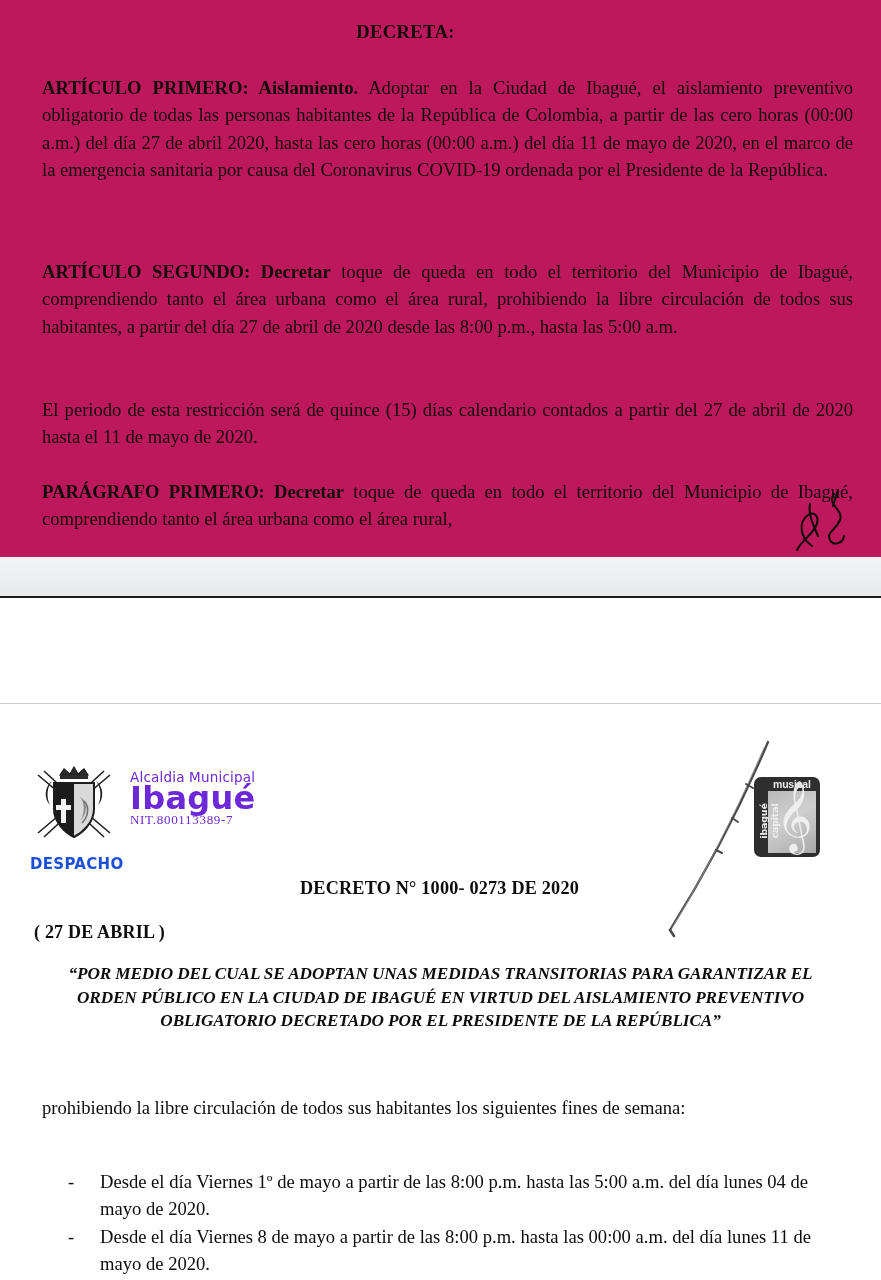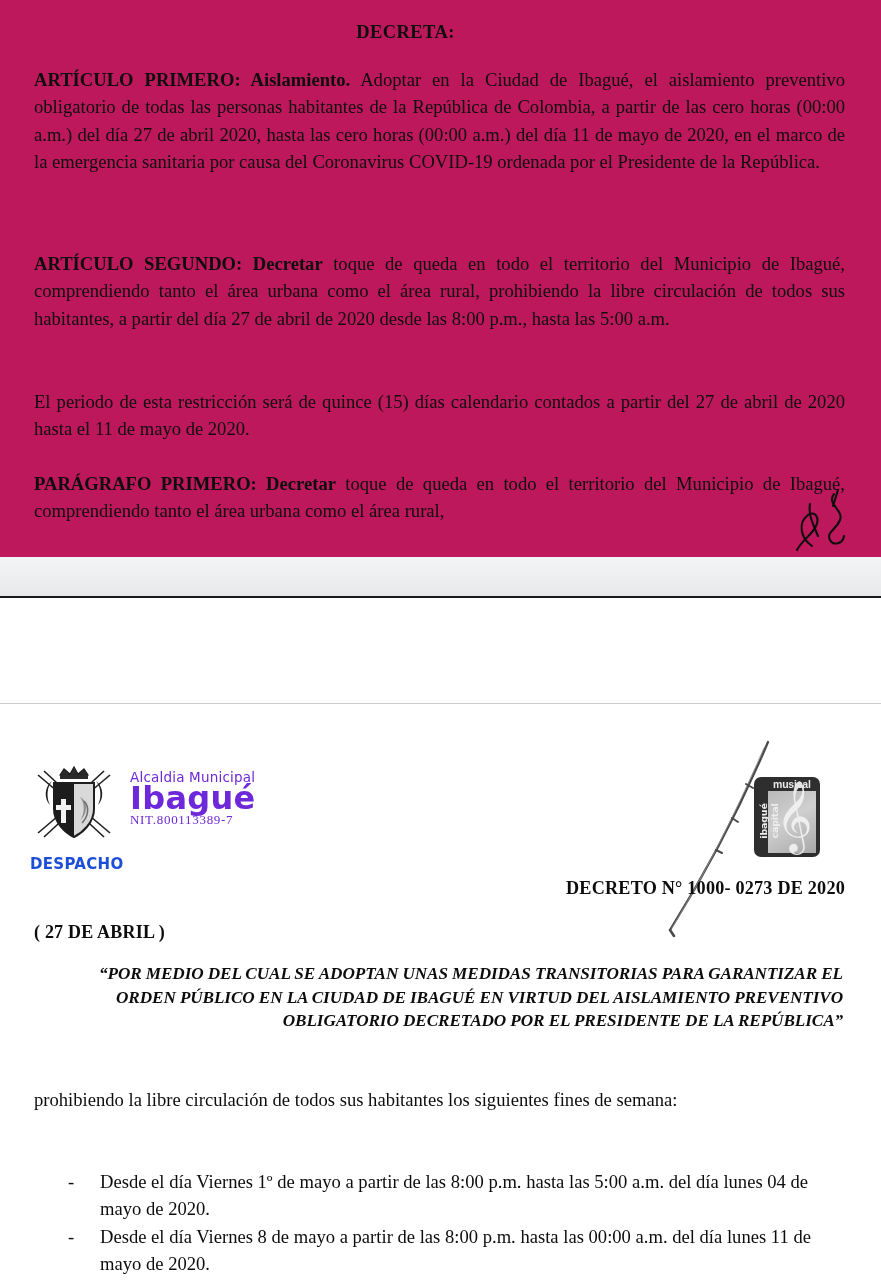--- a/index.html
+++ b/index.html
@@ -34,21 +34,21 @@
     top: 22px;
     left: 0;
     width: 811px;
     text-align: center;
     font-weight: bold;
     font-size: 18.5px;
     letter-spacing: 0.4px;
   }
 
   p.body-par {
-    margin: 0;
+    margin: 8px;
     text-align: justify;
     font-size: 18.6px;
     line-height: 27.3px;
     text-justify: inter-word;
   }
   p.body-par b { font-weight: bold; }
 
   .par-a { position: absolute; top: 66px; left: 34px; width: 811px; }
   .par-b { position: absolute; top: 250px; left: 34px; width: 811px; }
   .par-c { position: absolute; top: 388px; left: 34px; width: 811px; }
@@ -199,40 +199,40 @@
     width: 130px;
     height: 205px;
     pointer-events: none;
   }
 
   .decreto-number {
     position: absolute;
     left: 34px;
     top: 878px;
     width: 811px;
-    text-align: right;
+    text-align: center;
     font-weight: bold;
     font-size: 18.2px;
     letter-spacing: 0.2px;
   }
   .decreto-date {
     position: absolute;
     left: 34px;
     top: 922px;
     width: 811px;
     font-weight: bold;
     font-size: 18px;
     letter-spacing: 0.2px;
   }
   .decreto-title {
     position: absolute;
     left: 38px;
     top: 962px;
     width: 805px;
-    text-align: right;
+    text-align: center;
     font-style: italic;
     font-weight: bold;
     font-size: 17.2px;
     line-height: 23.5px;
     letter-spacing: -0.1px;
   }
 
   .par-e {
     position: absolute;
     left: 34px;

